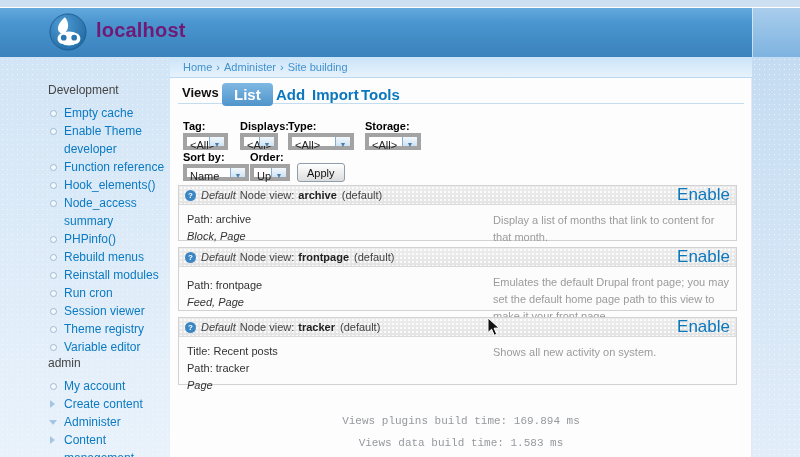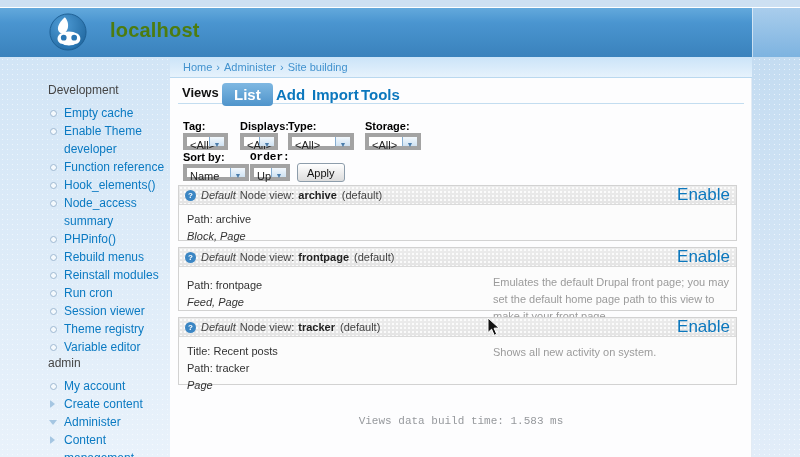--- a/index.html
+++ b/index.html
@@ -5,21 +5,21 @@
   html,body{margin:0;padding:0;}
   body{font-family:"Liberation Sans",sans-serif;}
   .screen{position:relative;width:800px;height:457px;overflow:hidden;background:#d5e6f7;}
 
   
   .top-strip{position:absolute;left:0;top:0;width:800px;height:7px;background:#cde0f2;border-bottom:1px solid #ffffff;}
   .header{position:absolute;left:0;top:8px;width:752px;height:49px;
     background:linear-gradient(#63a9dc,#4a95d0 30%,#3a82bc);}
   .header-right{position:absolute;left:752px;top:8px;width:48px;height:49px;
     background:linear-gradient(#a9cdec,#7db3e0);border-left:1px solid rgba(255,255,255,.55);}
-  .site-name{position:absolute;left:96px;top:19px;color:#4d7c0f;font-size:20px;font-weight:bold;letter-spacing:.2px;margin-left:14px;}
+  .site-name{position:absolute;left:96px;top:19px;color:#701a75;font-size:20px;font-weight:bold;letter-spacing:.2px;}
   .logo{position:absolute;left:49px;top:13px;width:38px;height:38px;}
 
   
   .sidebar-bg{position:absolute;left:0;top:57px;width:170px;height:400px;
     background:linear-gradient(#d2e5f6,#e9f2fb);
     background-image:radial-gradient(rgba(255,255,255,.55) .8px,transparent .9px),linear-gradient(#d2e5f6,#e9f2fb);
     background-size:5px 5px,100% 100%;}
   .right-bg{position:absolute;left:752px;top:57px;width:48px;height:400px;
     background-image:radial-gradient(rgba(255,255,255,.6) .8px,transparent .9px),linear-gradient(#c4dcf1,#e2edf9);
     background-size:5px 5px,100% 100%;}
@@ -142,21 +142,21 @@
     <div class="sel" style="left:118px;top:76px;width:66px;">
       <span class="val">&lt;All&gt;</span>
       <span class="arr">▼</span>
     </div>
     <div class="sel" style="left:195px;top:76px;width:56px;">
       <span class="val">&lt;All&gt;</span>
       <span class="arr">▼</span>
     </div>
 
     <span class="flabel" style="left:13px;top:94px;">Sort by:</span>
-    <span class="flabel" style="left:80px;top:94px;font-family:Liberation Mono, monospace;">Order:</span>
+    <span class="flabel" style="left:80px;top:94px;">Order:</span>
 
     <div class="sel" style="left:13px;top:107px;width:66px;">
       <span class="val">Name</span>
       <span class="arr">▼</span>
     </div>
     <div class="sel" style="left:80px;top:107px;width:40px;">
       <span class="val">Up</span>
       <span class="arr">▼</span>
     </div>
     <button class="apply-btn" style="left:127px;top:106px;">Apply</button>
@@ -166,20 +166,21 @@
         <span class="help-ic">?</span>
         <span class="vh-default">Default</span>
         <span class="vh-kind">Node view:</span>
         <span class="vh-name">archive</span>
         <span class="vh-suffix">(default)</span>
         <a href="#" class="enable-link">Enable</a>
       </div>
       <div class="vrow-body">
         <div>Path: archive</div>
         <div class="v-displays">Block, Page</div>
+        <div class="v-desc">Display a list of months that link to content for that month.</div>
       </div>
     </div>
 
     <div class="vrow" style="top:190px;height:64px;">
       <div class="vrow-head">
         <span class="help-ic">?</span>
         <span class="vh-default">Default</span>
         <span class="vh-kind">Node view:</span>
         <span class="vh-name">frontpage</span>
         <span class="vh-suffix">(default)</span>
@@ -203,20 +204,21 @@
       </div>
       <div class="vrow-body">
         <div>Title: Recent posts</div>
         <div>Path: tracker</div>
         <div class="v-displays">Page</div>
         <div class="v-desc">Shows all new activity on system.</div>
       </div>
     </div>
 
     <div class="stats">
+      <div>Views plugins build time: 169.894 ms</div>
       <div>Views data build time: 1.583 ms</div>
     </div>
   </div>
 
   <div class="sidebar">
     <h2 class="sb-title">Development</h2>
     <ul class="sb-list">
       <li><span class="blt"></span><a href="#">Empty cache</a></li>
       <li><span class="blt"></span><a href="#">Enable Theme developer</a></li>
       <li><span class="blt"></span><a href="#">Function reference</a></li>

